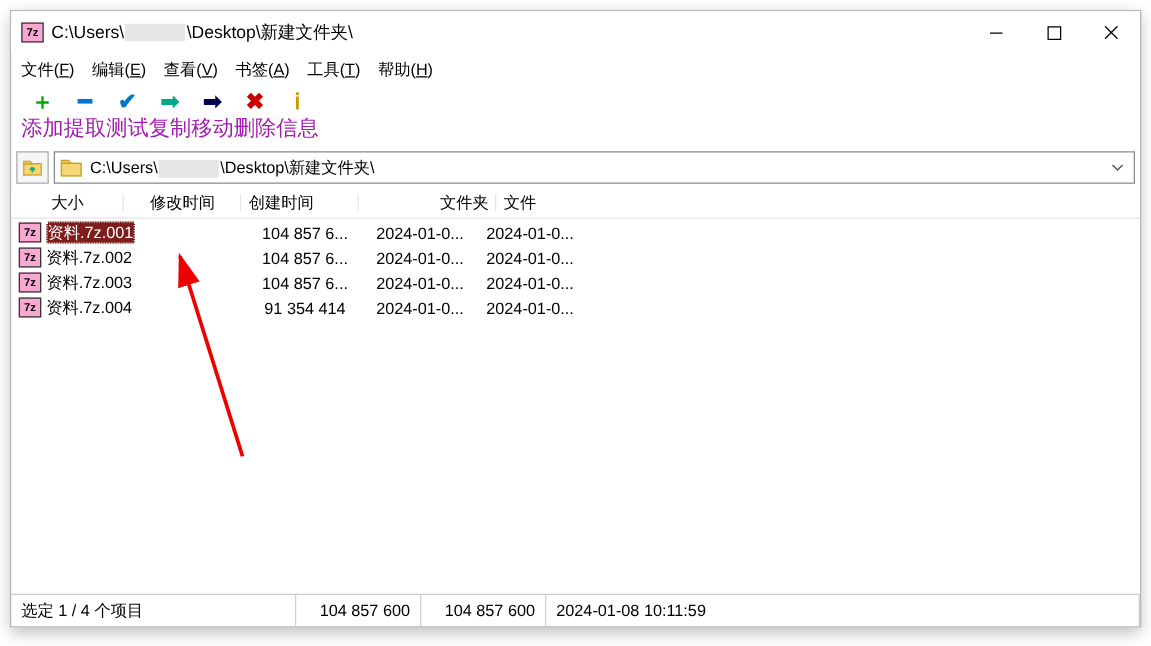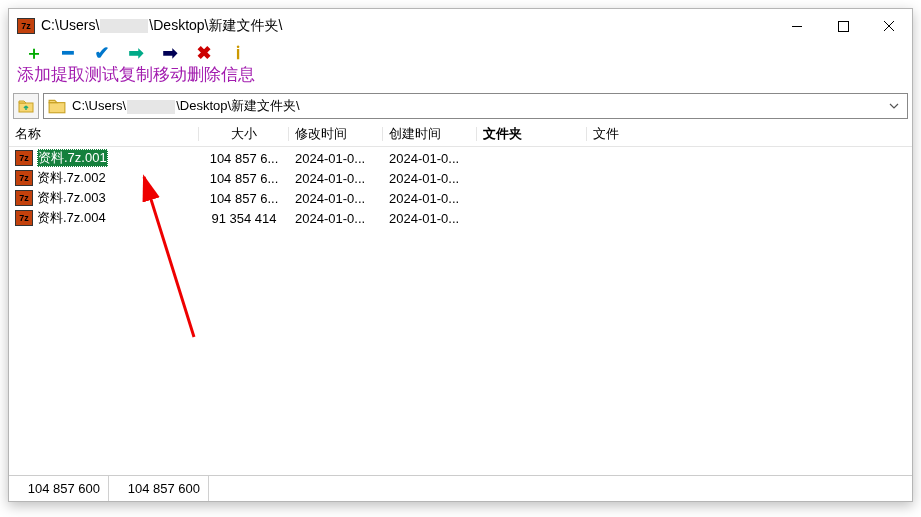--- a/index.html
+++ b/index.html
@@ -38,31 +38,31 @@
   .addrbar .folderIcon { width:18px; height:18px; margin-right:6px; display:flex; align-items:center; justify-content:center;}
   .addrbar .dropbtn { width: 18px; height: 100%; display:flex; align-items:center; justify-content:center; border-left:1px solid transparent;}
   .addrbar .dropbtn svg{ width:10px; height:10px;}
 
   .filelist { flex: 1; overflow: hidden; display: flex; flex-direction: column; font-size:13px; }
   .headerrow { display: flex; border-bottom: 1px solid #e5e5e5; padding: 3px 0; user-select:none; background:#fff;}
   .headerrow .hcell { padding: 0 6px; color:#000; position:relative; box-sizing:border-box;}
   .headerrow .hcell:not(:last-child)::after{ content:""; position:absolute; right:0; top:2px; bottom:2px; width:1px; background:#e5e5e5;}
   .c-name { width: 190px; }
   .c-size { width: 90px; text-align: center; }
-  .c-mtime { width: 94px; }
+  .c-mtime { width: 94px; text-align: center; }
   .c-ctime { width: 94px; }
   .c-comment { width: 150px; }
-  .c-folder { width: 110px; text-align:left;font-weight:bold;}
+  .c-folder { width: 110px; text-align:right;}
   .c-file { width: 110px; }
   .rows { flex:1; position:relative; padding-top:1px;}
   .row { display: flex; align-items: center; padding: 1px 0; }
   .row .cell { padding: 0 6px; box-sizing:border-box; white-space: nowrap; overflow:hidden; text-overflow:clip;}
   .row .name { display:flex; align-items:center; gap:4px;}
-  .row.selected .name .nametext { background: #15803d; color: #fff; outline:1px dotted #fff; outline-offset:-1px; padding:0 1px;}
-  .s7z { display:inline-flex; width:16px; height:14px; border:1px solid #333; align-items:center; justify-content:center; font-size:9px; font-weight:bold; background:#c2410c; color:#000; font-family: Arial, sans-serif;}
+  .row.selected .name .nametext { background: #7f1d1d; color: #fff; outline:1px dotted #fff; outline-offset:-1px; padding:0 1px;}
+  .s7z { display:inline-flex; width:16px; height:14px; border:1px solid #333; align-items:center; justify-content:center; font-size:9px; font-weight:bold; background:#f9a8d4; color:#000; font-family: Arial, sans-serif;}
 
   .annotation { position:absolute; pointer-events:none; }
 
   .statusbar { display:flex; border-top:1px solid #ccc; height:26px; align-items:center; box-sizing:border-box;}
   .statusbar .scell { padding: 3px 8px; border-right:1px solid #d0d0d0; height:100%; box-sizing:border-box; display:flex; align-items:center;}
   .statusbar .s1 { width: 228px;}
   .statusbar .s2 { width: 100px; justify-content:flex-end;}
   .statusbar .s3 { width: 100px; justify-content:flex-end;}
   .statusbar .s4 { flex:1;}
 </style>
@@ -85,20 +85,28 @@
         <div class="maxGlyph"></div>
       </div>
     <div class="wbtn close">
       <svg viewBox="0 0 12 12">
           <line x1="1" y1="1" x2="11" y2="11" stroke="#000" stroke-width="1"></line>
           <line x1="11" y1="1" x2="1" y2="11" stroke="#000" stroke-width="1"></line>
         </svg>
     </div>
   </div>
 
+  <div class="menubar">
+    <span class="mitem">文件(<span class="ul">F</span>)</span>
+    <span class="mitem">编辑(<span class="ul">E</span>)</span>
+    <span class="mitem">查看(<span class="ul">V</span>)</span>
+    <span class="mitem">书签(<span class="ul">A</span>)</span>
+    <span class="mitem">工具(<span class="ul">T</span>)</span>
+    <span class="mitem">帮助(<span class="ul">H</span>)</span>
+  </div>
 
   <div class="toolbar">
     <div class="tbtn">
         <div class="ticon plus">＋</div>
         <div class="tlabel">添加</div>
       </div>
     <div class="tbtn">
         <div class="ticon minus">━</div>
         <div class="tlabel">提取</div>
       </div>
@@ -146,21 +154,20 @@
       <div class="dropbtn">
         <svg viewBox="0 0 10 10">
             <path d="M1 3 L5 7 L9 3" stroke="#555" stroke-width="1.2" fill="none"></path>
           </svg>
       </div>
     </div>
   </div>
 
   <div class="filelist">
     <div class="headerrow">
-      <div class="hcell c-name">名称</div>
       <div class="hcell c-size">大小</div>
       <div class="hcell c-mtime">修改时间</div>
       <div class="hcell c-ctime">创建时间</div>
       <div class="hcell c-folder">文件夹</div>
       <div class="hcell c-file">文件</div>
     </div>
     <div class="rows" id="rows-container">
 
       <div class="row selected">
           <div class="cell c-name name">
@@ -215,16 +222,18 @@
             <marker id="ah" markerWidth="10" markerHeight="10" refX="8" refY="3" orient="auto">
               <path d="M0,0 L9,3 L0,6 Z" fill="#e00"></path>
             </marker>
           </defs>
         <line x1="165" y1="180" x2="115" y2="20" stroke="#e00" stroke-width="3" marker-end="url(#ah)"></line>
       </svg>
     </div>
   </div>
 
   <div class="statusbar">
+    <div class="scell s1">选定 1 / 4 个项目</div>
     <div class="scell s2">104 857 600</div>
     <div class="scell s3">104 857 600</div>
+    <div class="scell s4">2024-01-08 10:11:59</div>
   </div>
 </div>
 
 </body></html>

